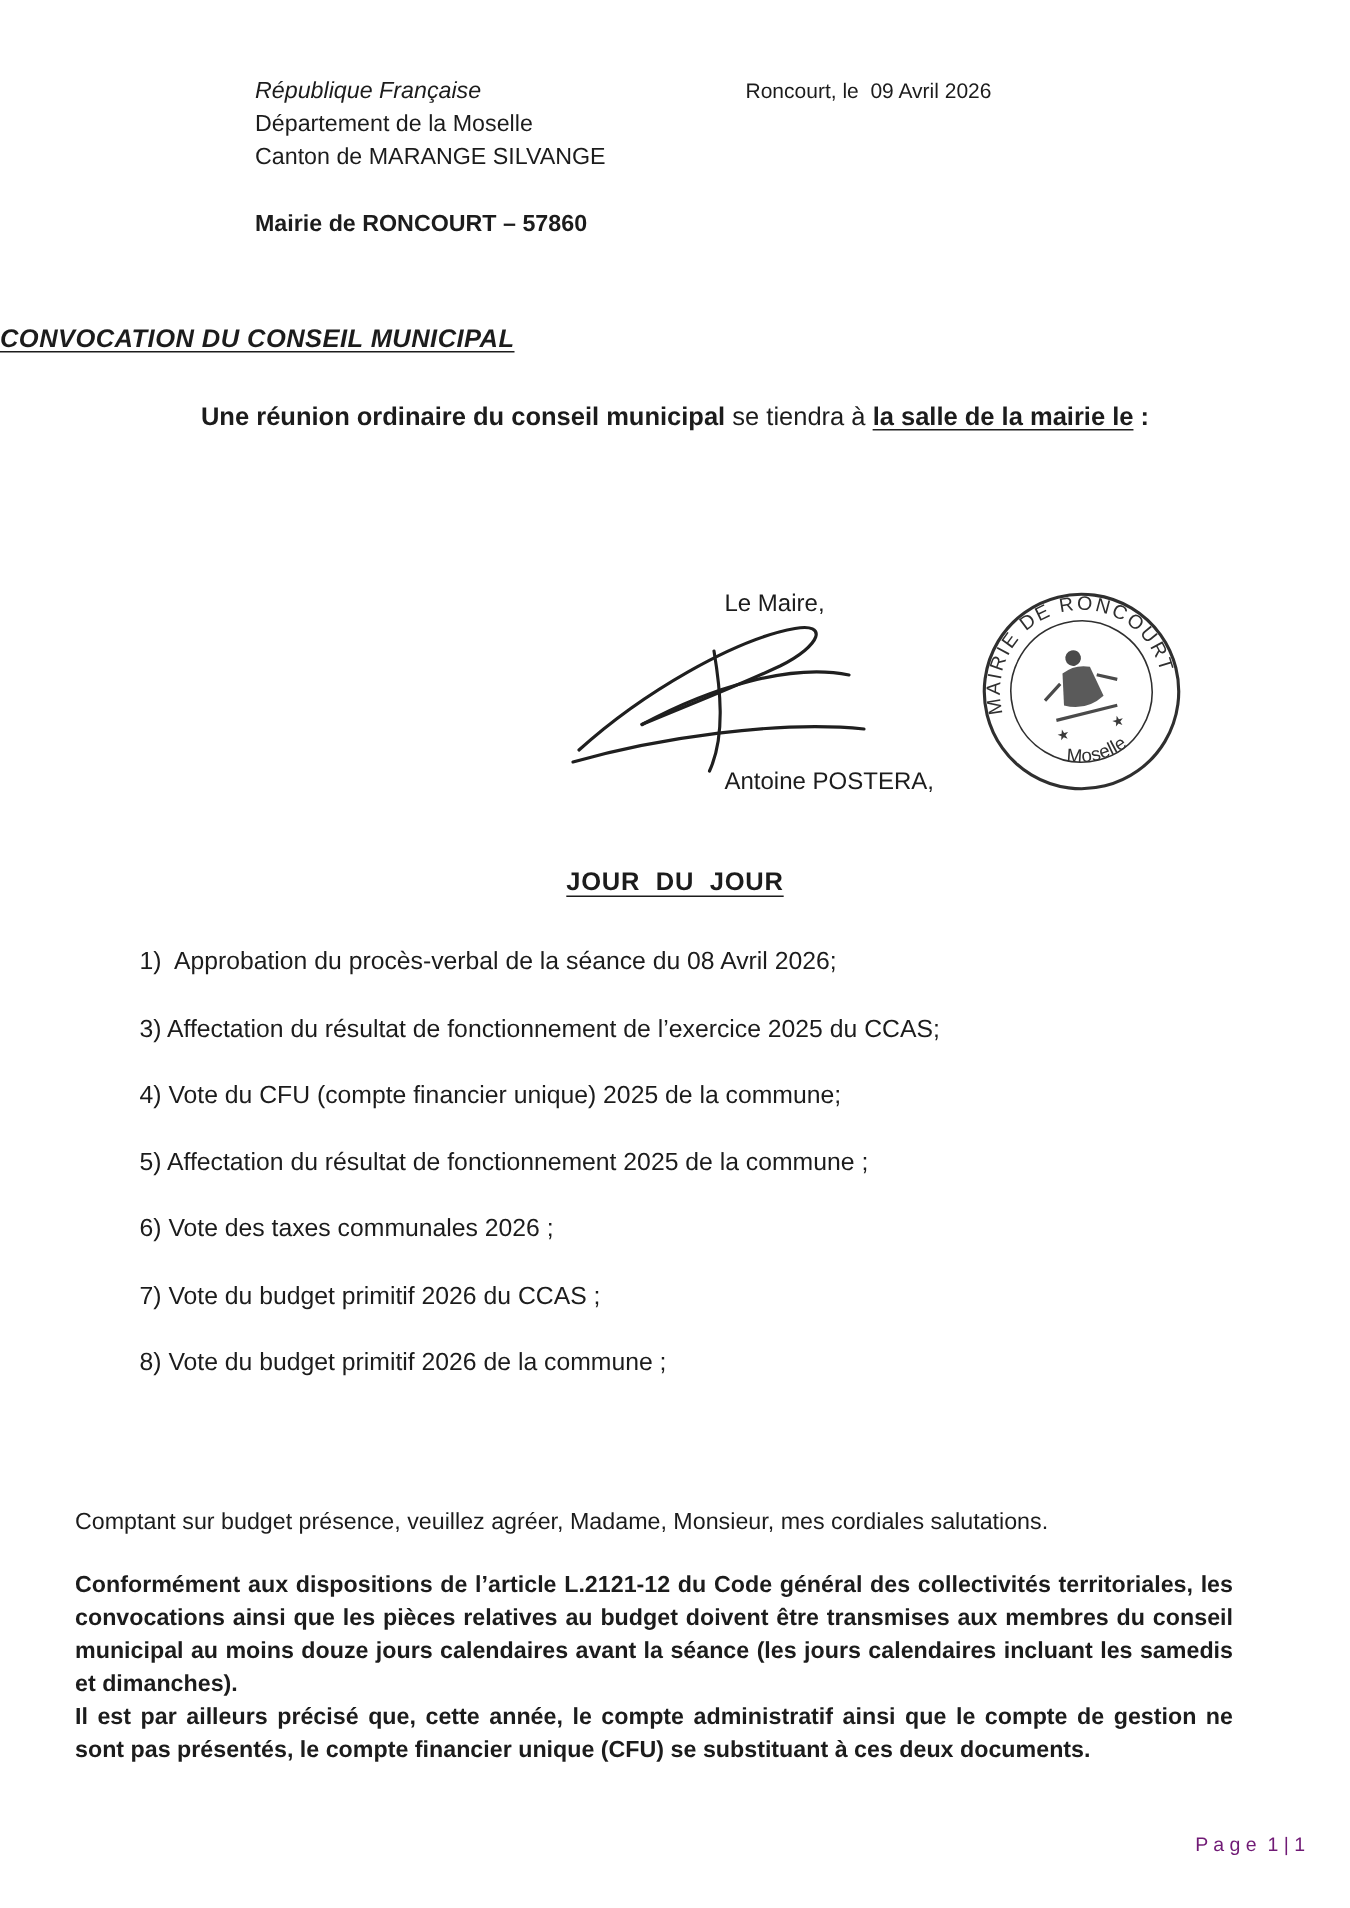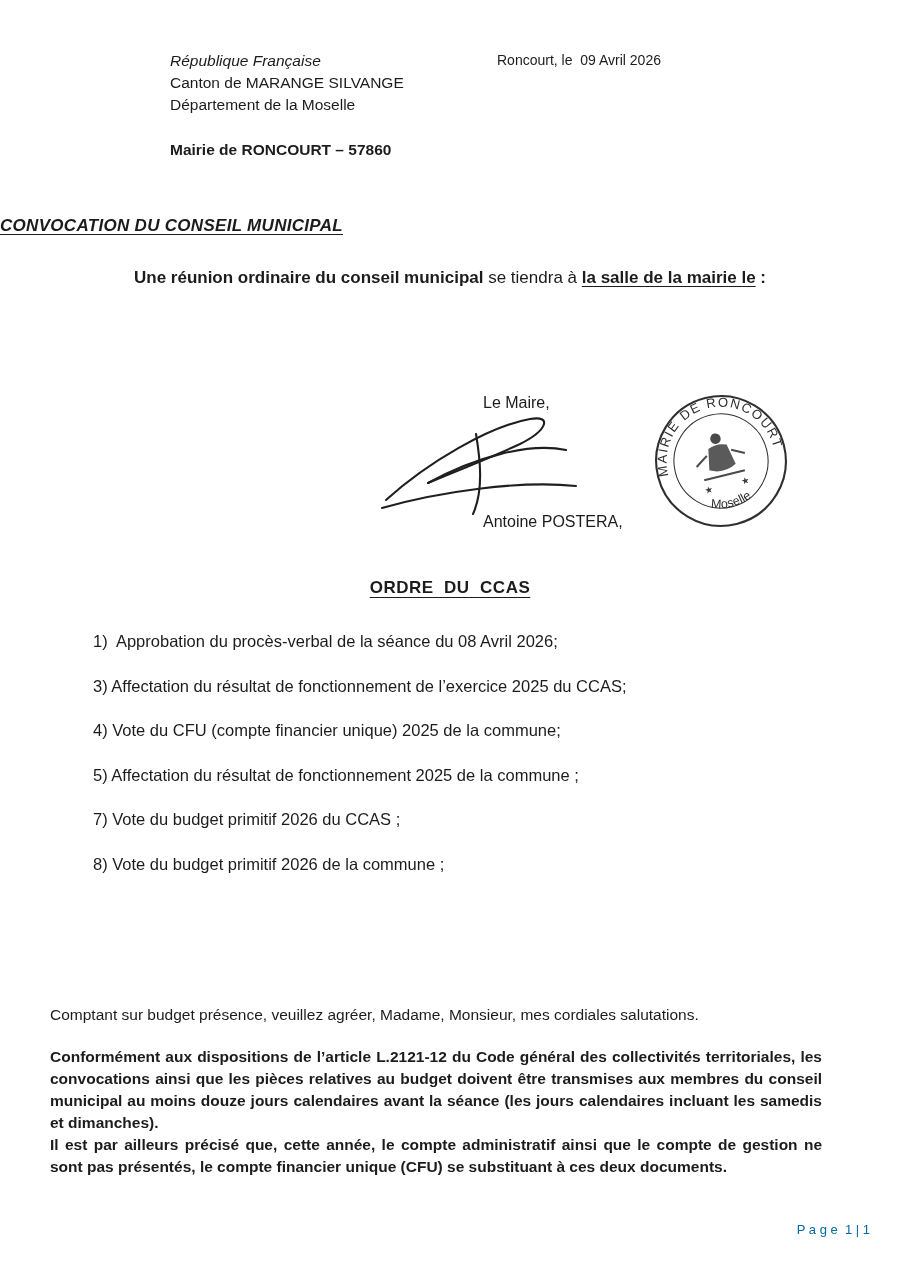--- a/index.html
+++ b/index.html
@@ -50,32 +50,32 @@
     position:absolute;left:0;top:578px;width:900px;text-align:center;
     font-size:17px;font-weight:bold;white-space:pre-wrap;
     text-decoration:underline;text-underline-offset:4px;letter-spacing:.5px;
   }
   .agenda{position:absolute;left:50px;top:630px;width:800px;margin-left:43px;}
   .agenda-item{font-size:16.5px;line-height:22px;margin-bottom:22.5px;white-space:pre-wrap;}
   
   .closing{position:absolute;left:50px;top:1006px;width:800px;font-size:15.5px;}
   .legal{position:absolute;left:50px;top:1046px;width:772px;font-size:15.5px;font-weight:bold;line-height:22px;text-align:justify;}
   .legal .para{margin:0;}
-  .footer{position:absolute;right:30px;top:1222px;font-size:13px;white-space:pre-wrap;color:#0369a1;padding-left:43px;}
+  .footer{position:absolute;right:30px;top:1222px;font-size:13px;white-space:pre-wrap;color:#701a75;padding-left:43px;}
 </style>
 </head>
 <body>
 
 <div class="page">
 
 
   <div class="header-text">
     <div class="republic">République Française</div>
+    <div>Département de la Moselle</div>
     <div>Canton de MARANGE SILVANGE</div>
-    <div>Département de la Moselle</div>
     <div class="mairie-line">Mairie de RONCOURT – 57860</div>
   </div>
 
   <div class="date-line">Roncourt, le  09 Avril 2026</div>
 
   <div class="doc-title">CONVOCATION DU CONSEIL MUNICIPAL</div>
 
   <div class="intro"><span class="b">Une réunion ordinaire du conseil municipal</span><span> se tiendra à </span><span class="bu">la salle de la mairie le</span><span class="b"> :</span></div>
 
 
@@ -111,27 +111,28 @@
         <path d="M54,58 L42,66 M78,58 L90,64" stroke="#4a4a4a" stroke-width="2" fill="none"></path>
         <line x1="46" y1="80" x2="86" y2="80" stroke="#4a4a4a" stroke-width="2"></line>
         <text x="44" y="93" font-size="9" fill="#3a3a3a">★</text>
         <text x="80" y="93" font-size="9" fill="#3a3a3a">★</text>
       </g>
     </g>
   </svg>
 
   <div class="signer-name">Antoine POSTERA,</div>
 
-  <div class="ordre">ORDRE  DU  CCAS</div>
+  <div class="ordre">JOUR  DU  JOUR</div>
 
   <div class="agenda">
     <div class="agenda-item">1)  Approbation du procès-verbal de la séance du 08 Avril 2026;</div>
     <div class="agenda-item">3) Affectation du résultat de fonctionnement de l’exercice 2025 du CCAS;</div>
     <div class="agenda-item">4) Vote du CFU (compte financier unique) 2025 de la commune;</div>
     <div class="agenda-item">5) Affectation du résultat de fonctionnement 2025 de la commune ;</div>
+    <div class="agenda-item">6) Vote des taxes communales 2026 ;</div>
     <div class="agenda-item">7) Vote du budget primitif 2026 du CCAS ;</div>
     <div class="agenda-item">8) Vote du budget primitif 2026 de la commune ;</div>
   </div>
 
   <div class="closing">Comptant sur budget présence, veuillez agréer, Madame, Monsieur, mes cordiales salutations.</div>
 
   <div class="legal">
     <p class="para">Conformément aux dispositions de l’article L.2121-12 du Code général des collectivités territoriales, les convocations ainsi que les pièces relatives au budget doivent être transmises aux membres du conseil municipal au moins douze jours calendaires avant la séance (les jours calendaires incluant les samedis et dimanches).</p>
     <p class="para">Il est par ailleurs précisé que, cette année, le compte administratif ainsi que le compte de gestion ne sont pas présentés, le compte financier unique (CFU) se substituant à ces deux documents.</p>
   </div>

